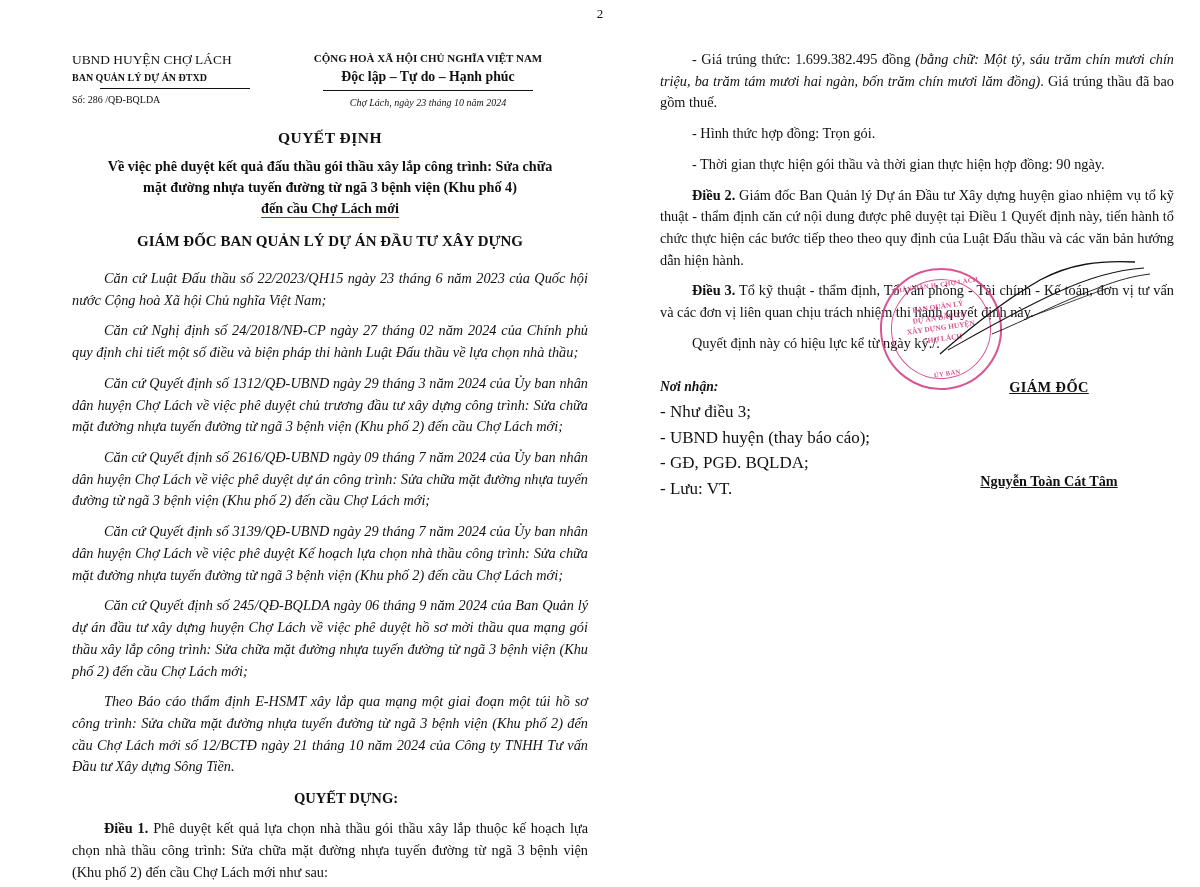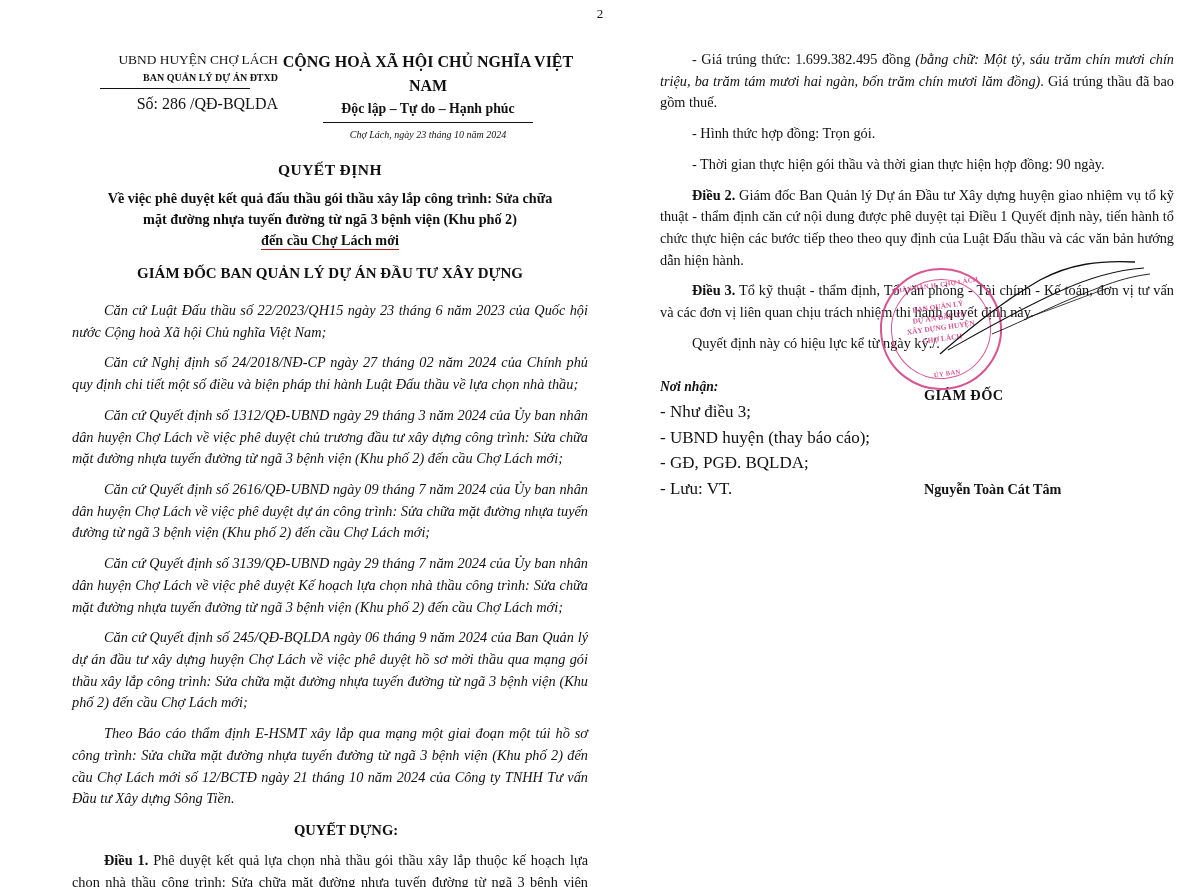--- a/index.html
+++ b/index.html
@@ -43,40 +43,40 @@
     left: 660px;
     width: 514px;
   }
   .hdr {
     display: flex;
     justify-content: flex-start;
     align-items: flex-start;
   }
   .hdr-left {
     width: 206px;
-    text-align: right;
+    text-align: left;
     padding-top: 10px;
   }
   .hdr-right {
     width: 300px;
     text-align: center;
     padding-top: 10px;
   }
   .b { font-weight: bold; }
   .i { font-style: italic; }
   .hdr-left .line1 { font-size: 13.4px; }
   .hdr-left .line2 { font-weight: bold; font-size: 10px; white-space: nowrap; }
   .hdr-left .sep {
     width: 150px;
     height: 1px;
     background: #111;
     margin: 2px auto 3px auto;
   }
-  .hdr-left .line3 { font-size: 16px; font-family: Liberation Serif, serif; }
-  .hdr-right .r1 { font-weight: bold; font-size: 16px; }
+  .hdr-left .line3 { font-size: 10px; font-family: Liberation Serif, serif; }
+  .hdr-right .r1 { font-weight: bold; font-size: 11px; }
   .hdr-right .r2 { font-weight: bold; font-size: 13.8px; }
   .hdr-right .rsep {
     width: 210px;
     height: 1px;
     background: #111;
     margin: 2px auto 4px auto;
   }
   .hdr-right .r3 { font-style: italic; font-size: 10px; }
   .title-block {
     margin-top: 16px;
@@ -135,23 +135,24 @@
     font-size: 13.6px;
   }
   .recv-list {
     font-size: 17px;
     line-height: 1.5;
     margin-top: 2px;
   }
   .sign-block {
     position: absolute;
     right: 0;
-    top: 8px;
+    top: 0;
     width: 250px;
-    text-align: left;
+    text-align: center;
+    text-decoration: underline;
   }
   .sign-title {
     font-weight: bold;
     font-size: 14.4px;
     letter-spacing: 0.4px;
   }
   .sign-name {
     font-weight: bold;
     font-size: 14.2px;
     margin-top: 72px;
@@ -225,21 +226,21 @@
         <div class="r2">Độc lập – Tự do – Hạnh phúc</div>
         <div class="rsep"></div>
         <div class="r3">Chợ Lách, ngày 23  tháng 10 năm 2024</div>
       </div>
     </div>
 
     <div class="title-block">
       <div class="title-main">QUYẾT ĐỊNH</div>
       <div class="title-sub">
         <div>Về việc phê duyệt kết quả đấu thầu gói thầu xây lắp công trình: Sửa chữa</div>
-        <div>mặt đường nhựa tuyến đường từ ngã 3 bệnh viện (Khu phố 2)</div>
+        <div>mặt đường nhựa tuyến đường từ ngã 3 bệnh viện (Khu phố 4)</div>
         <div><span class="u">đến cầu Chợ Lách mới</span></div>
       </div>
     </div>
 
     <div class="org-line">GIÁM ĐỐC BAN QUẢN LÝ DỰ ÁN ĐẦU TƯ XÂY DỰNG</div>
 
     <p class="para it">Căn cứ Luật Đấu thầu số 22/2023/QH15 ngày 23 tháng 6 năm 2023 của Quốc hội nước Cộng hoà Xã hội Chủ nghĩa Việt Nam;</p>
     <p class="para it">Căn cứ Nghị định số 24/2018/NĐ-CP ngày 27 tháng 02 năm 2024 của Chính phủ quy định chi tiết một số điều và biện pháp thi hành Luật Đấu thầu về lựa chọn nhà thầu;</p>
     <p class="para it">Căn cứ Quyết định số 1312/QĐ-UBND ngày 29 tháng 3 năm 2024 của Ủy ban nhân dân huyện Chợ Lách về việc phê duyệt chủ trương đầu tư xây dựng công trình: Sửa chữa mặt đường nhựa tuyến đường từ ngã 3 bệnh viện (Khu phố 2) đến cầu Chợ Lách mới;</p>
     <p class="para it">Căn cứ Quyết định số 2616/QĐ-UBND ngày 09 tháng 7 năm 2024 của Ủy ban nhân dân huyện Chợ Lách về việc phê duyệt dự án công trình: Sửa chữa mặt đường nhựa tuyến đường từ ngã 3 bệnh viện (Khu phố 2) đến cầu Chợ Lách mới;</p>

